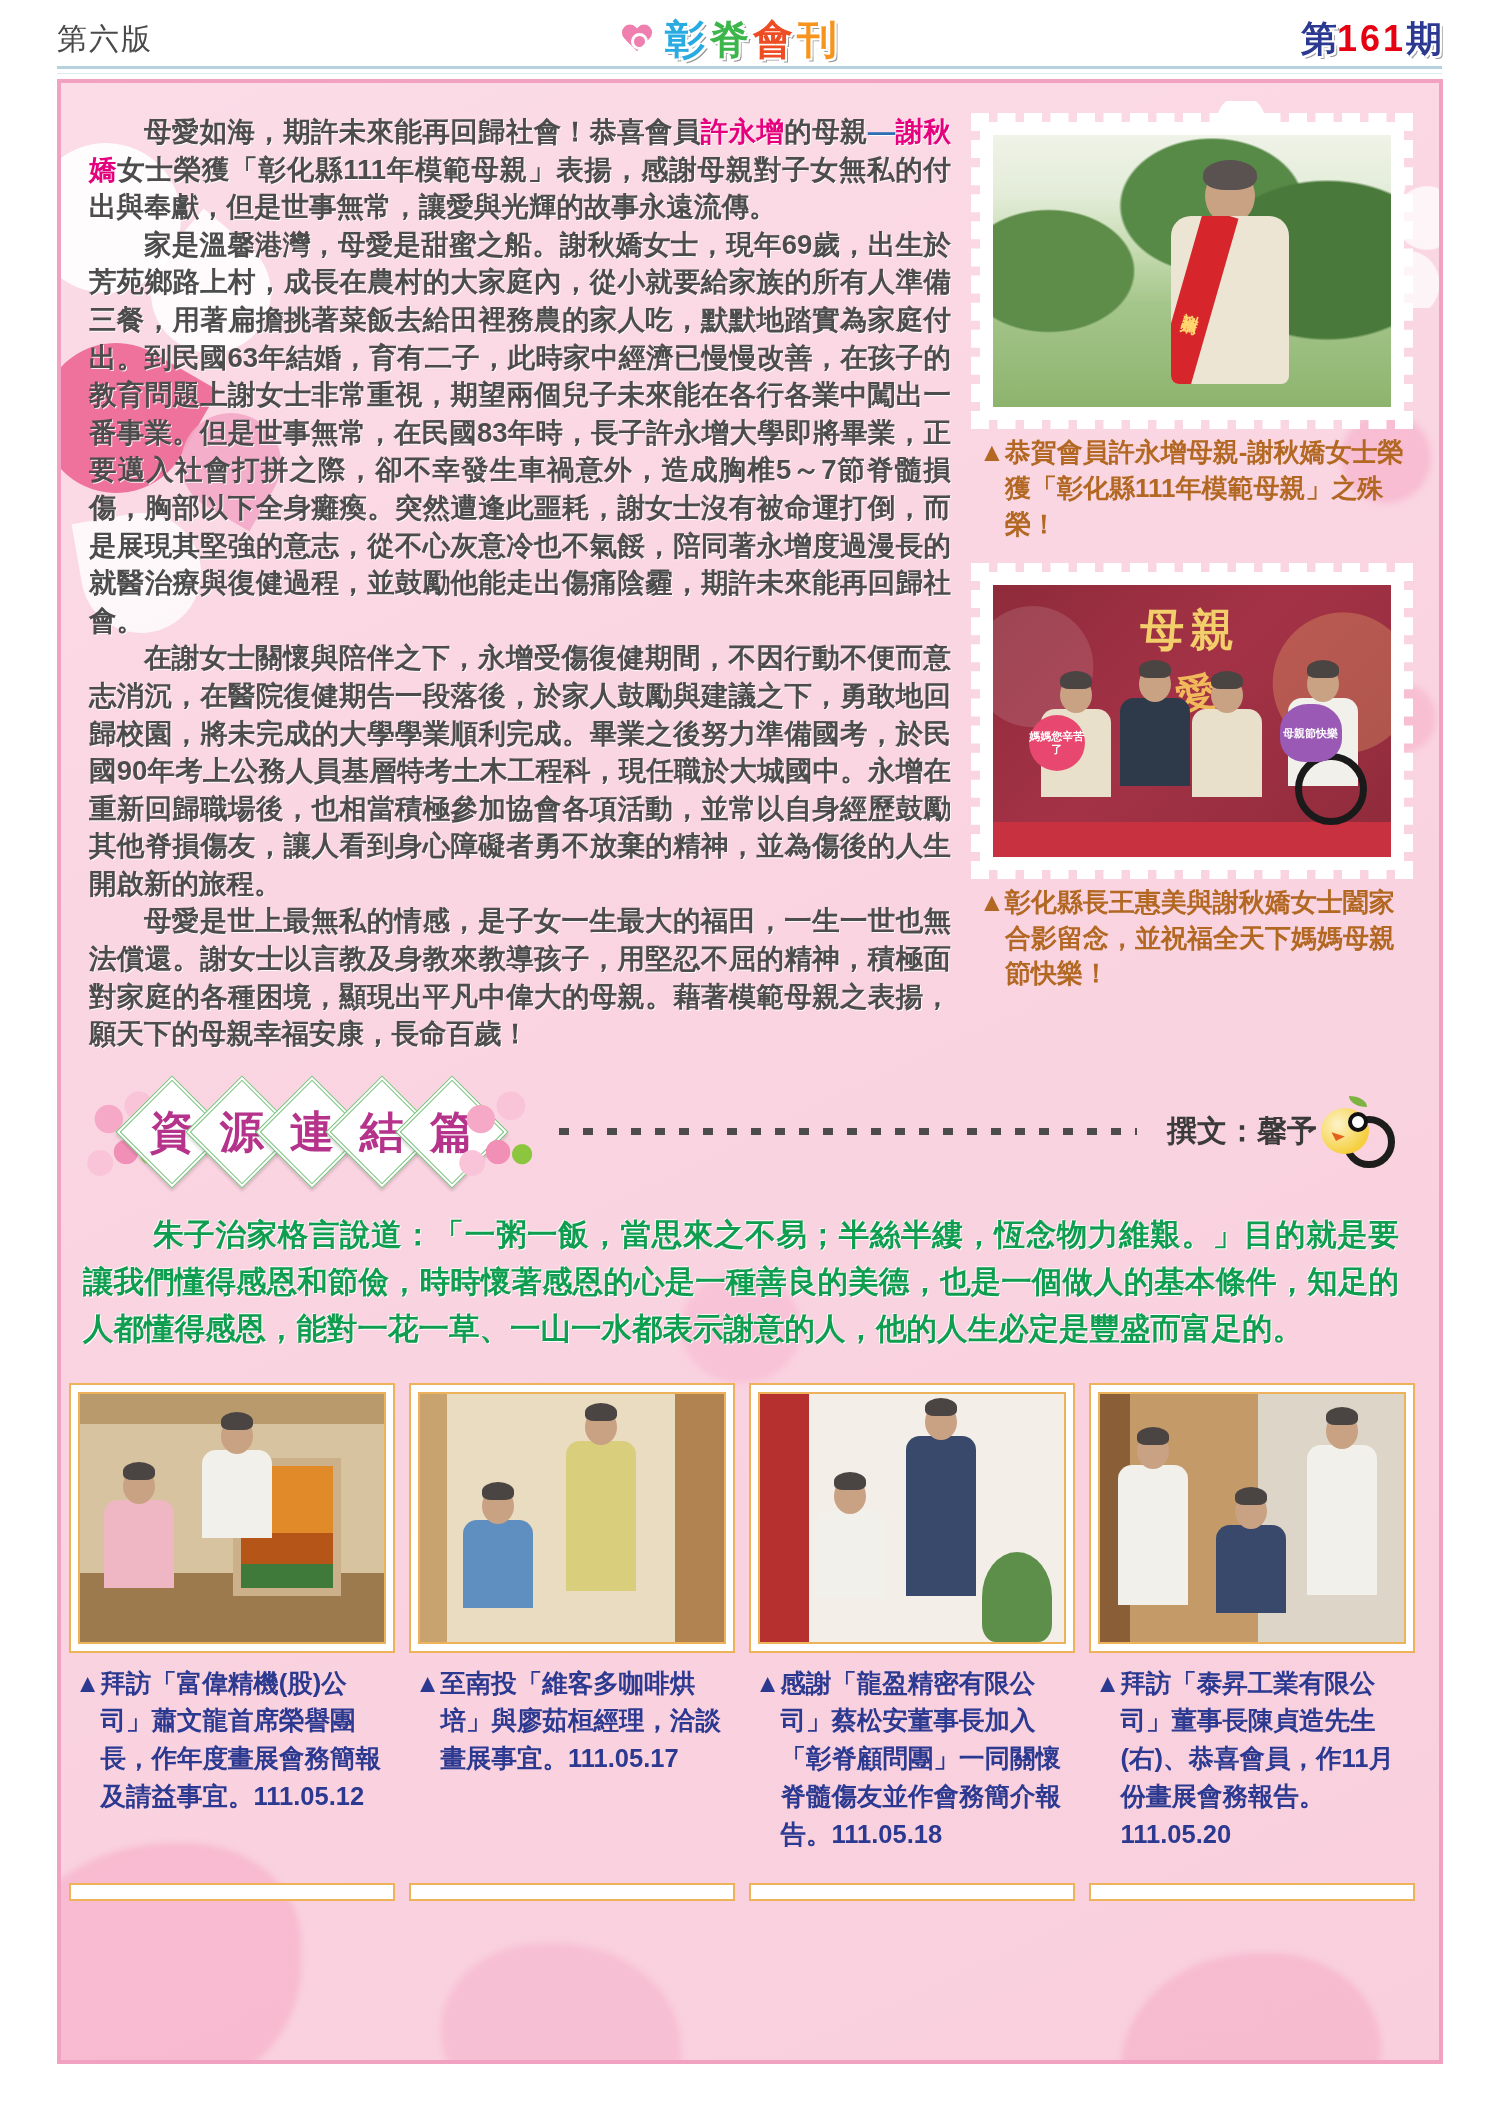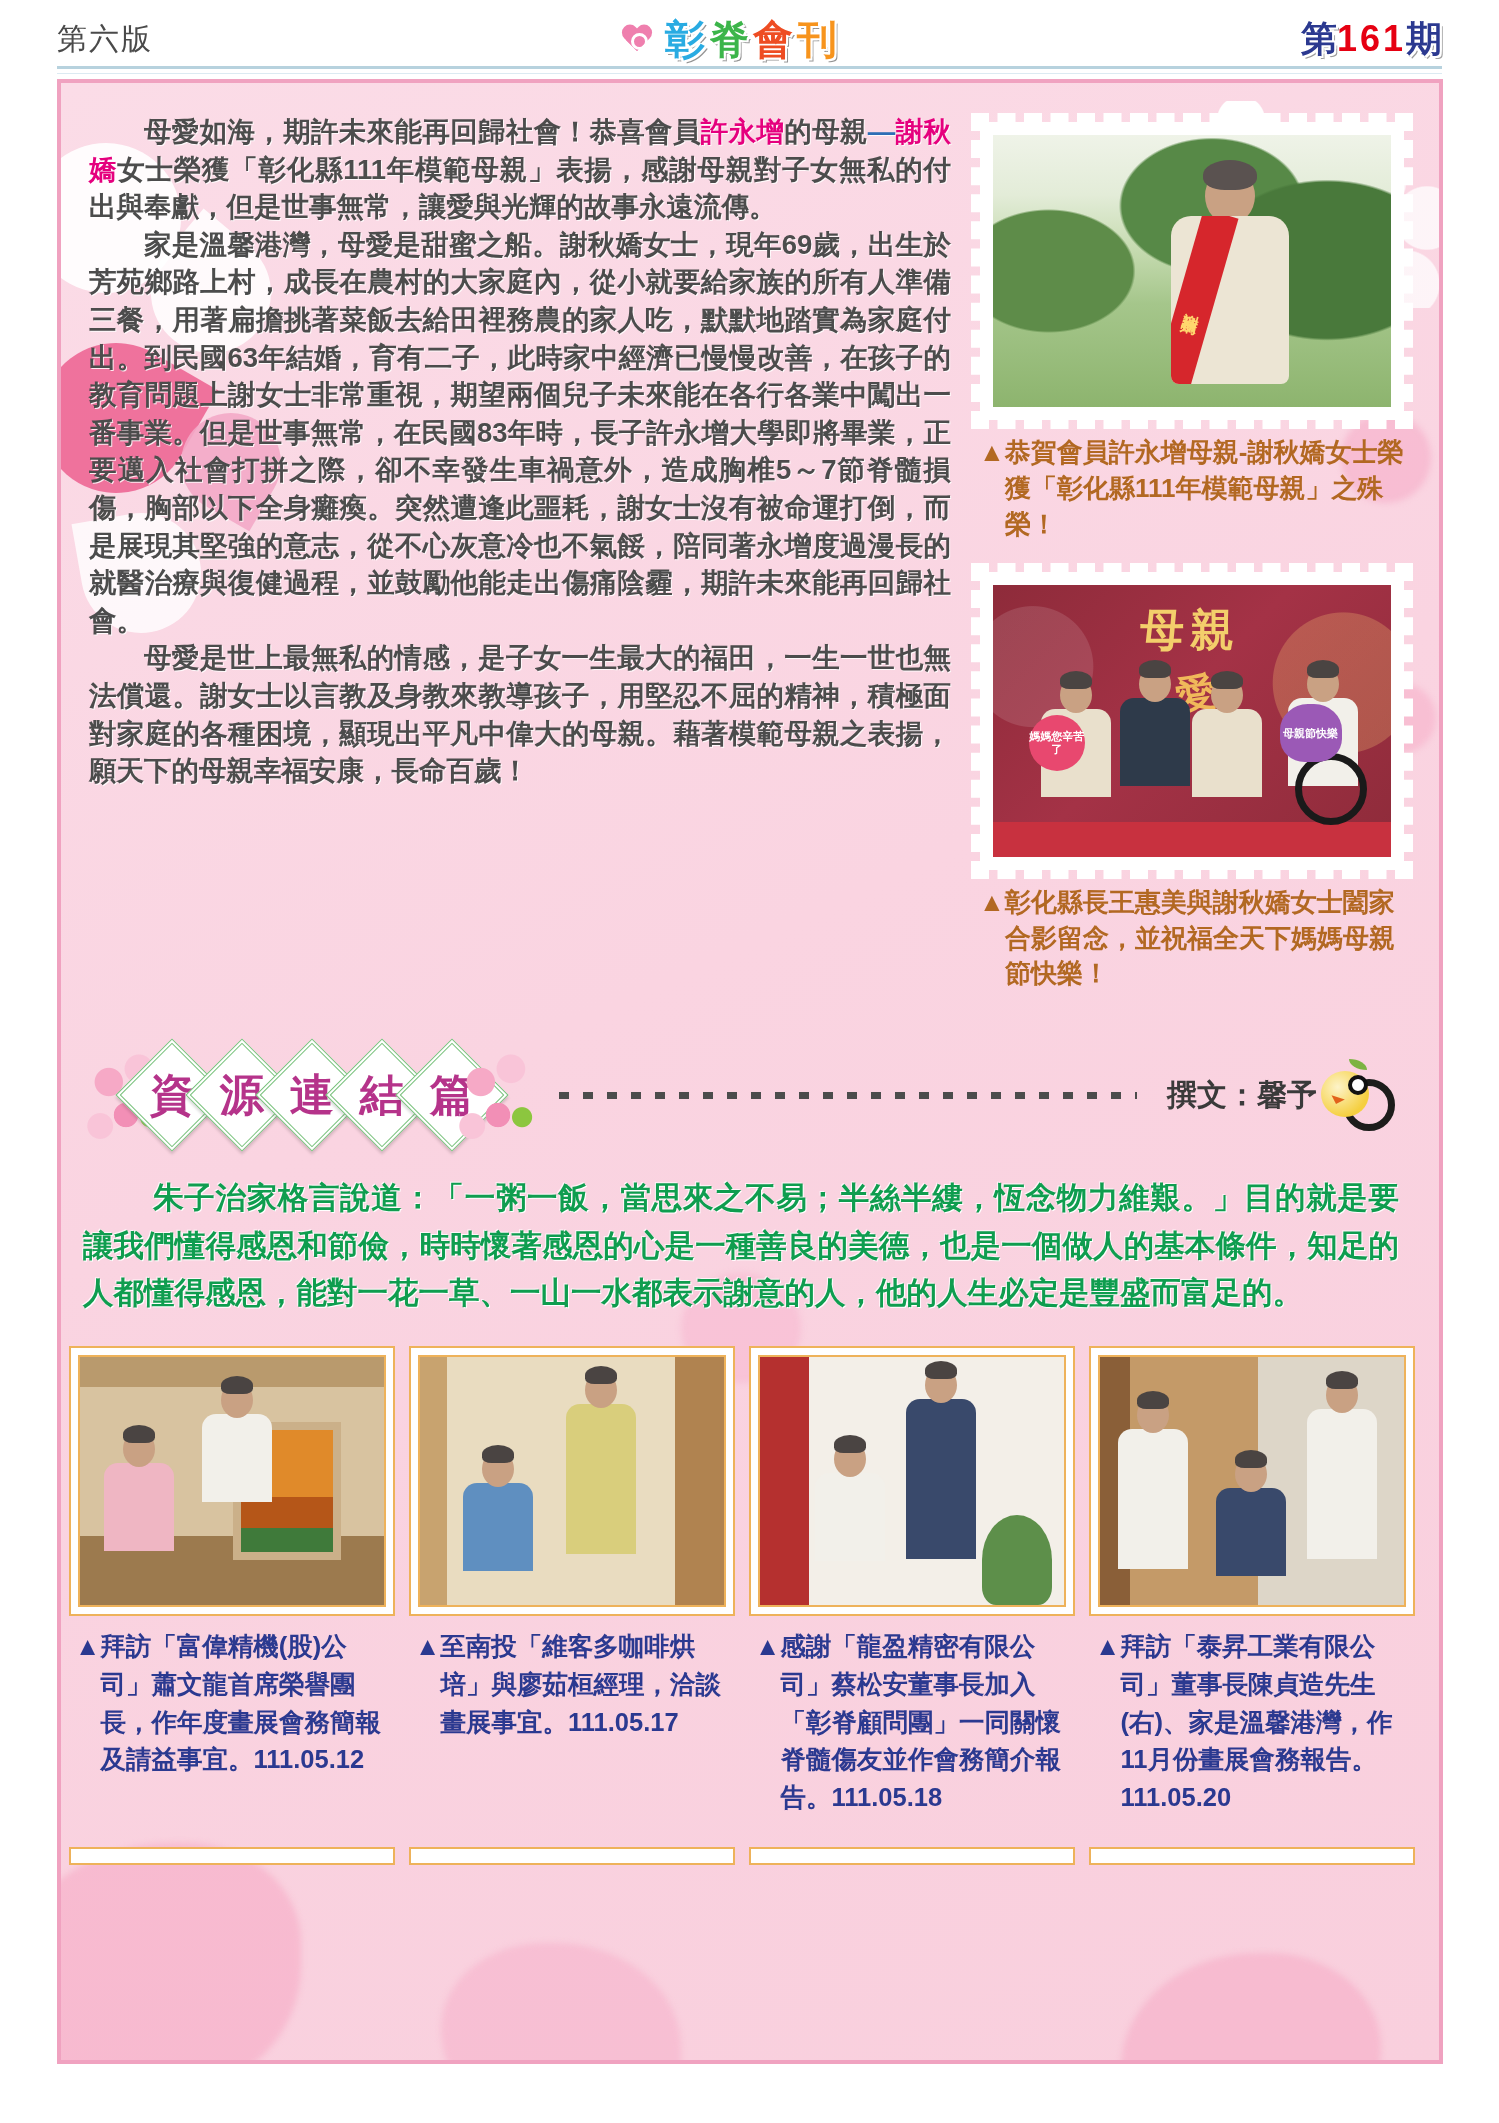--- a/index.html
+++ b/index.html
@@ -231,20 +231,21 @@
           <div class="wheel" style="left:76%;top:62%"></div>
           <div class="sign-c sg1">媽媽您辛苦了</div>
           <div class="sign-c sg2">母親節快樂</div>
         </div>
       </div>
       <div class="stamp-cap">▲彰化縣長王惠美與謝秋嬌女士闔家合影留念，並祝福全天下媽媽母親節快樂！</div>
     </div>
 
     <p><span>母愛如海，期許未來能再回歸社會！恭喜會員</span><span class="name">許永增</span><span>的母親</span><span class="dash">—</span><span class="name">謝秋嬌</span><span>女士榮獲「彰化縣111年模範母親」表揚，感謝母親對子女無私的付出與奉獻，但是世事無常，讓愛與光輝的故事永遠流傳。</span></p>
     <p>家是溫馨港灣，母愛是甜蜜之船。謝秋嬌女士，現年69歲，出生於芳苑鄉路上村，成長在農村的大家庭內，從小就要給家族的所有人準備三餐，用著扁擔挑著菜飯去給田裡務農的家人吃，默默地踏實為家庭付出。到民國63年結婚，育有二子，此時家中經濟已慢慢改善，在孩子的教育問題上謝女士非常重視，期望兩個兒子未來能在各行各業中闖出一番事業。但是世事無常，在民國83年時，長子許永增大學即將畢業，正要邁入社會打拼之際，卻不幸發生車禍意外，造成胸椎5～7節脊髓損傷，胸部以下全身癱瘓。突然遭逢此噩耗，謝女士沒有被命運打倒，而是展現其堅強的意志，從不心灰意冷也不氣餒，陪同著永增度過漫長的就醫治療與復健過程，並鼓勵他能走出傷痛陰霾，期許未來能再回歸社會。</p>
+    <p>在謝女士關懷與陪伴之下，永增受傷復健期間，不因行動不便而意志消沉，在醫院復健期告一段落後，於家人鼓勵與建議之下，勇敢地回歸校園，將未完成的大學學業順利完成。畢業之後努力準備國考，於民國90年考上公務人員基層特考土木工程科，現任職於大城國中。永增在重新回歸職場後，也相當積極參加協會各項活動，並常以自身經歷鼓勵其他脊損傷友，讓人看到身心障礙者勇不放棄的精神，並為傷後的人生開啟新的旅程。</p>
     <p>母愛是世上最無私的情感，是子女一生最大的福田，一生一世也無法償還。謝女士以言教及身教來教導孩子，用堅忍不屈的精神，積極面對家庭的各種困境，顯現出平凡中偉大的母親。藉著模範母親之表揚，願天下的母親幸福安康，長命百歲！</p>
     <div class="clear"></div>
   </div>
 
   <div class="res-head">
     <div class="dia-row">
       <div class="diamond">
           <span>資</span>
         </div>
       <div class="diamond">
@@ -335,21 +336,21 @@
           <div class="psn" style="left:38%;top:40%">
               <div class="h"></div>
               <div class="b s-navy"></div>
             </div>
           <div class="psn" style="left:68%;top:8%">
               <div class="h"></div>
               <div class="b s-white" style="height:150px"></div>
             </div>
         </div>
       </div>
-      <div class="cap">▲拜訪「泰昇工業有限公司」董事長陳貞造先生(右)、家是溫馨港灣，作11月份畫展會務報告。111.05.20</div>
+      <div class="cap">▲拜訪「泰昇工業有限公司」董事長陳貞造先生(右)、恭喜會員，作11月份畫展會務報告。111.05.20</div>
     </div>
 
     <div class="cell">
       <div class="frame">
         
       </div>
 
     </div>
 
     <div class="cell">

